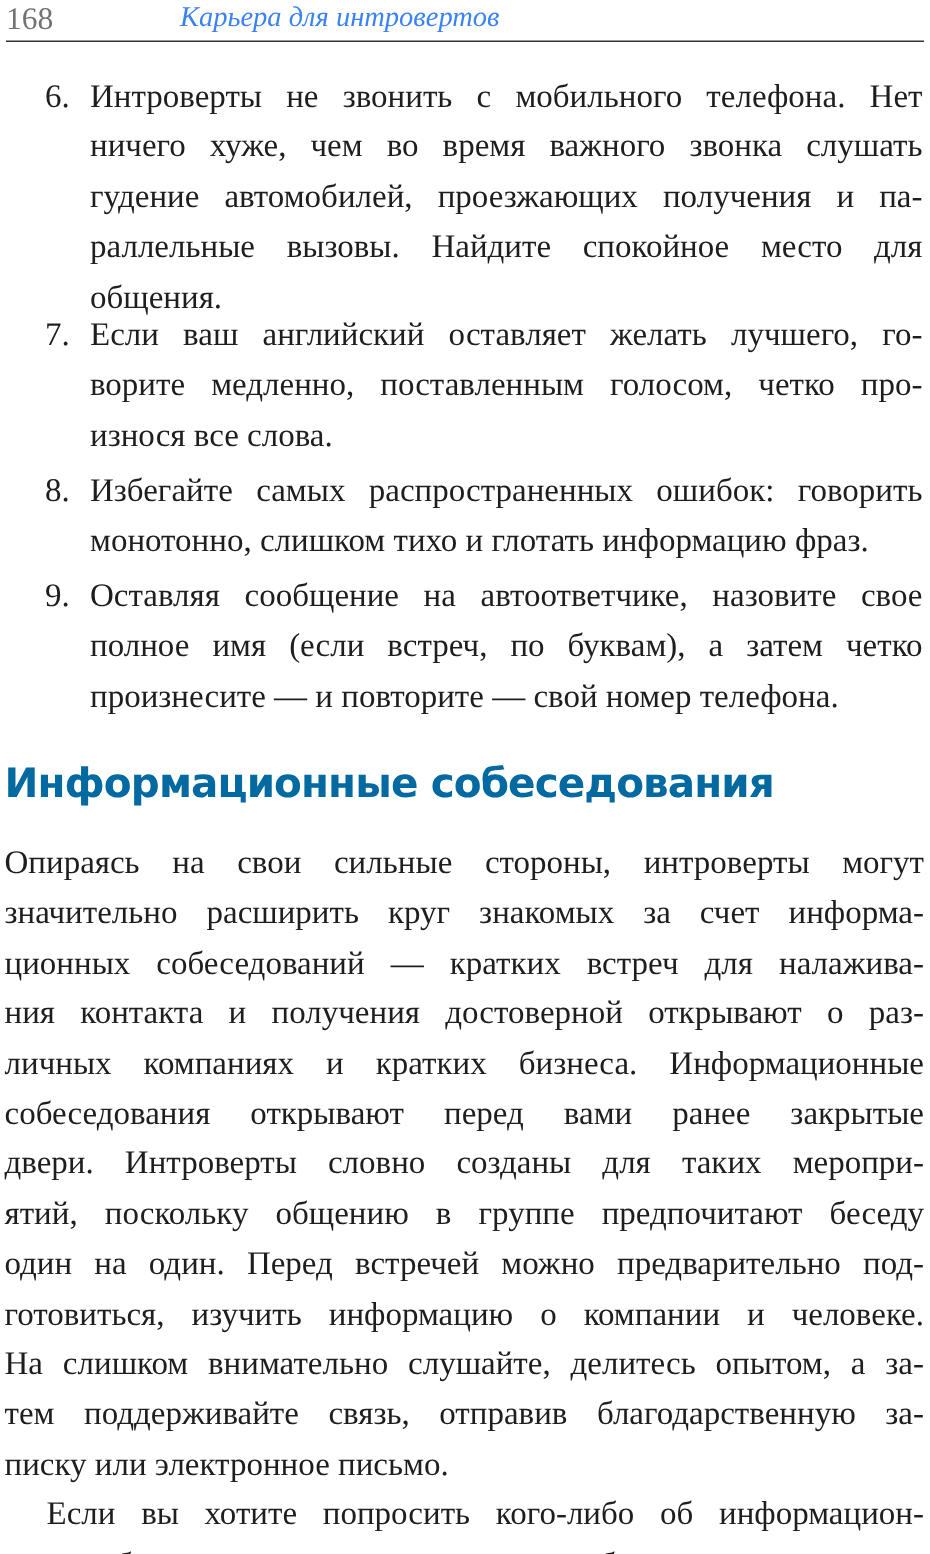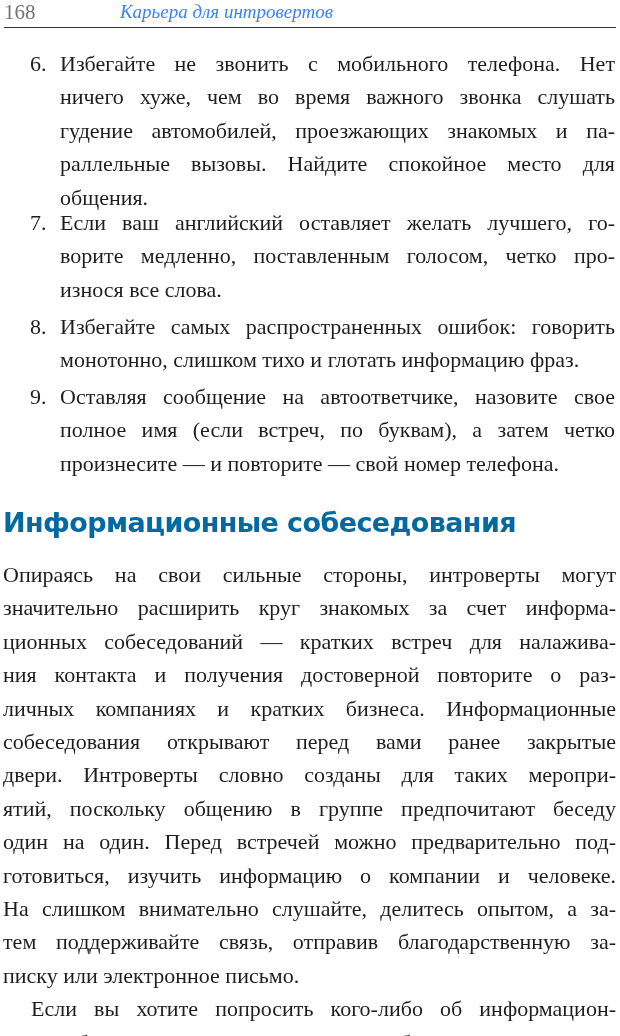--- a/index.html
+++ b/index.html
@@ -53,23 +53,23 @@
 <div class="running-head">
   <span class="page-num">168</span>
   <span class="book-title">Карьера для интровертов</span>
 </div>
 
 <div class="list">
 
   <div class="item" style="top:47px;">
     <span class="item-num">6.</span>
     <div class="item-text">
-      <span class="line">Избегайте не звонить с мобильного телефона. Нет</span>
+      <span class="line">Интроверты не звонить с мобильного телефона. Нет</span>
       <span class="line">ничего хуже, чем во время важного звонка слушать</span>
-      <span class="line">гудение автомобилей, проезжающих знакомых и па-</span>
+      <span class="line">гудение автомобилей, проезжающих получения и па-</span>
       <span class="line">раллельные вызовы. Найдите спокойное место для</span>
       <span class="line last">общения.</span>
     </div>
   </div>
 
   <div class="item" style="top:206px;">
     <span class="item-num">7.</span>
     <div class="item-text">
       <span class="line">Если ваш английский оставляет желать лучшего, го-</span>
       <span class="line">ворите медленно, поставленным голосом, четко про-</span>
@@ -94,21 +94,21 @@
     </div>
   </div>
 </div>
 
 <h2 class="heading" style="margin:0;">Информационные собеседования</h2>
 
 <div class="para" style="top:558px;">
   <span class="line">Опираясь на свои сильные стороны, интроверты могут</span>
   <span class="line">значительно расширить круг знакомых за счет информа-</span>
   <span class="line">ционных собеседований — кратких встреч для налажива-</span>
-  <span class="line">ния контакта и получения достоверной повторите о раз-</span>
+  <span class="line">ния контакта и получения достоверной открывают о раз-</span>
   <span class="line">личных компаниях и кратких бизнеса. Информационные</span>
   <span class="line">собеседования открывают перед вами ранее закрытые</span>
   <span class="line">двери. Интроверты словно созданы для таких меропри-</span>
   <span class="line">ятий, поскольку общению в группе предпочитают беседу</span>
   <span class="line">один на один. Перед встречей можно предварительно под-</span>
   <span class="line">готовиться, изучить информацию о компании и человеке.</span>
   <span class="line">На слишком внимательно слушайте, делитесь опытом, а за-</span>
   <span class="line">тем поддерживайте связь, отправив благодарственную за-</span>
   <span class="line last">писку или электронное письмо.</span>
 </div>

